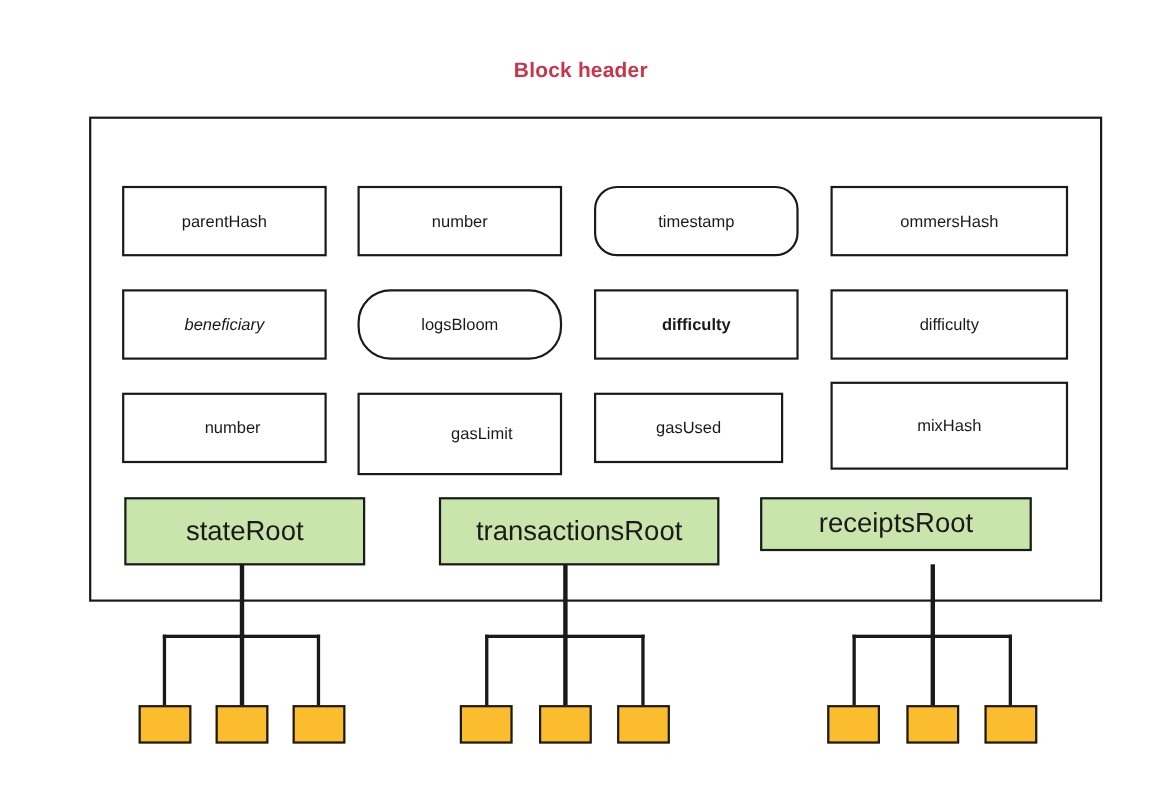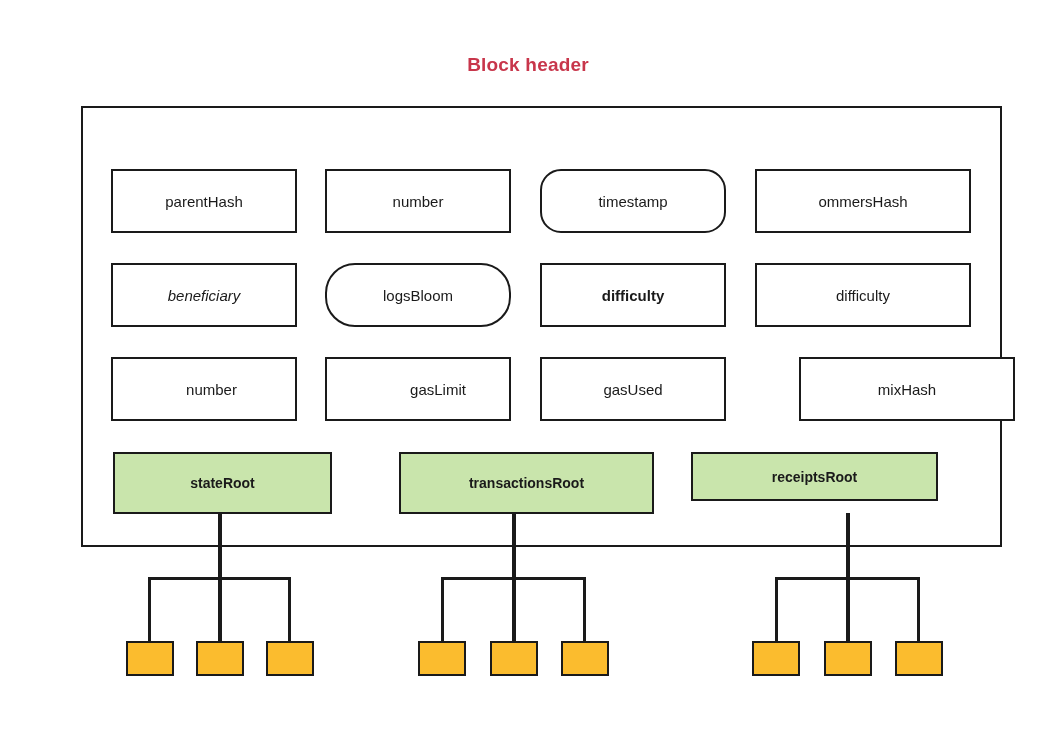--- a/index.html
+++ b/index.html
@@ -56,22 +56,22 @@
   }
 
   .root-box {
     position: absolute;
     border: 2px solid #1a1a1a;
     background: #C9E5AC;
     box-sizing: border-box;
     display: flex;
     align-items: center;
     justify-content: center;
-    font-size: 14px;
-    font-weight: bold;
+    font-size: 25px;
+    font-weight: normal;
     color: #1a1a1a;
     white-space: nowrap;
   }
 
   
   .tree-stem {
     position: absolute;
     width: 4px;
     background: #1a1a1a;
   }
@@ -123,27 +123,27 @@
   <div class="field-box" style="left:457px; top:155px; width:186px; height:64px;font-weight:bold;">
     <span>difficulty</span>
   </div>
   <div class="field-box" style="left:672px; top:155px; width:216px; height:64px;">
     <span>difficulty</span>
   </div>
 
   <div class="field-box" style="left:28px;  top:249px; width:186px; height:64px;padding-left:15px;">
     <span>number</span>
   </div>
-  <div class="field-box" style="left:242px; top:249px; width:186px; height:64px;padding-left:40px;">
+  <div class="field-box" style="left:242px; top:249px; width:186px; height:75px;padding-left:40px;">
     <span>gasLimit</span>
   </div>
-  <div class="field-box" style="left:457px; top:249px; width:186px; height:64px;">
+  <div class="field-box" style="left:457px; top:249px; width:172px; height:64px;">
     <span>gasUsed</span>
   </div>
-  <div class="field-box" style="left:672px; top:249px; width:216px; height:64px;margin-left:44px;">
+  <div class="field-box" style="left:672px; top:239px; width:216px; height:80px;">
     <span>mixHash</span>
   </div>
 
   <div class="root-box" style="left:30px;  top:344px; width:219px; height:62px;">
     <span>stateRoot</span>
   </div>
   <div class="root-box" style="left:316px; top:344px; width:255px; height:62px;">
     <span>transactionsRoot</span>
   </div>
   <div class="root-box" style="left:608px; top:344px; width:247px; height:49px;">

